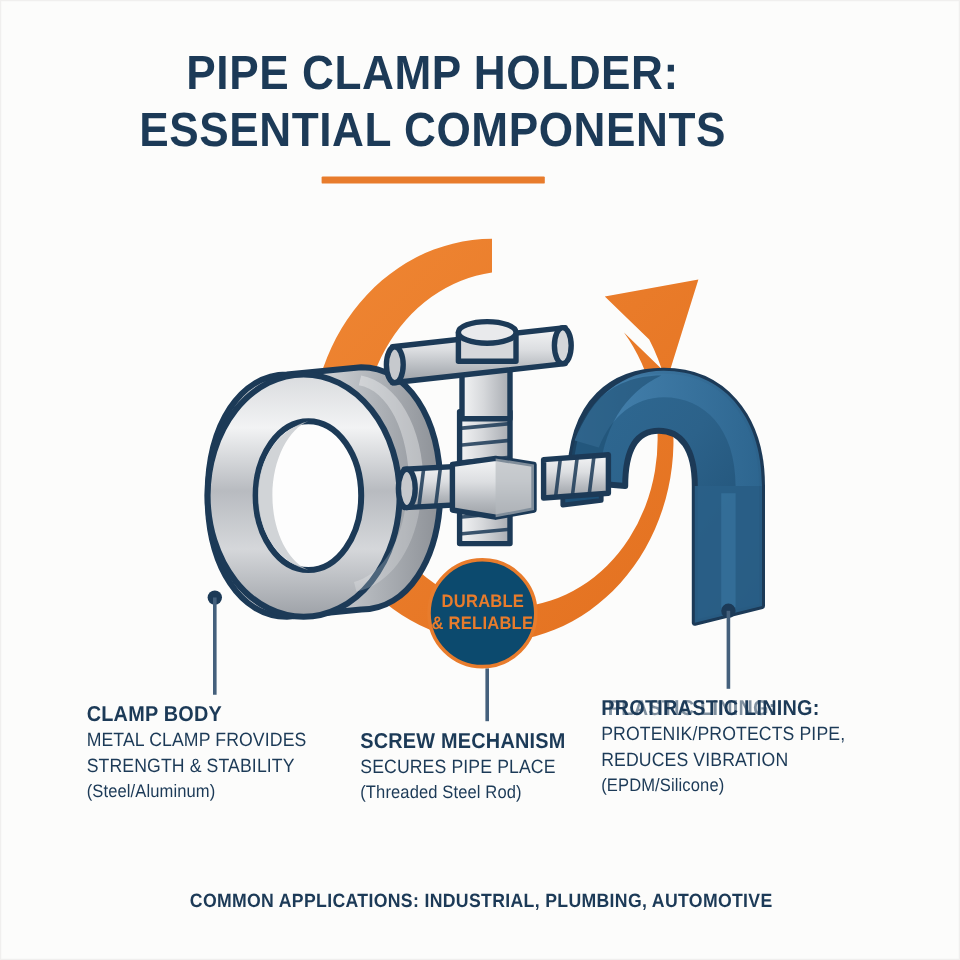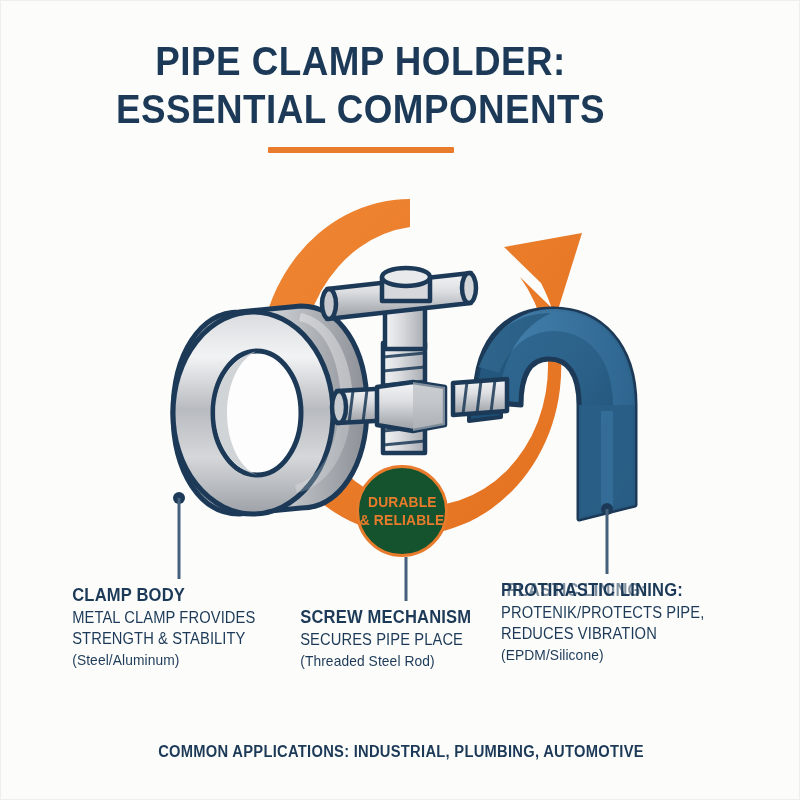--- a/index.html
+++ b/index.html
@@ -53,21 +53,21 @@
   }
 
   
   .badge {
     position: absolute;
     left: 355px;
     top: 464px;
     width: 92px;
     height: 92px;
     border-radius: 50%;
-    background: #14532d;
+    background: #0c4a6e;
     border: 3px solid #e87c2c;
     box-sizing: border-box;
     display: flex;
     flex-direction: column;
     align-items: center;
     justify-content: center;
     z-index: 6;
   }
   .badge-line {
     color: #e87c2c;

